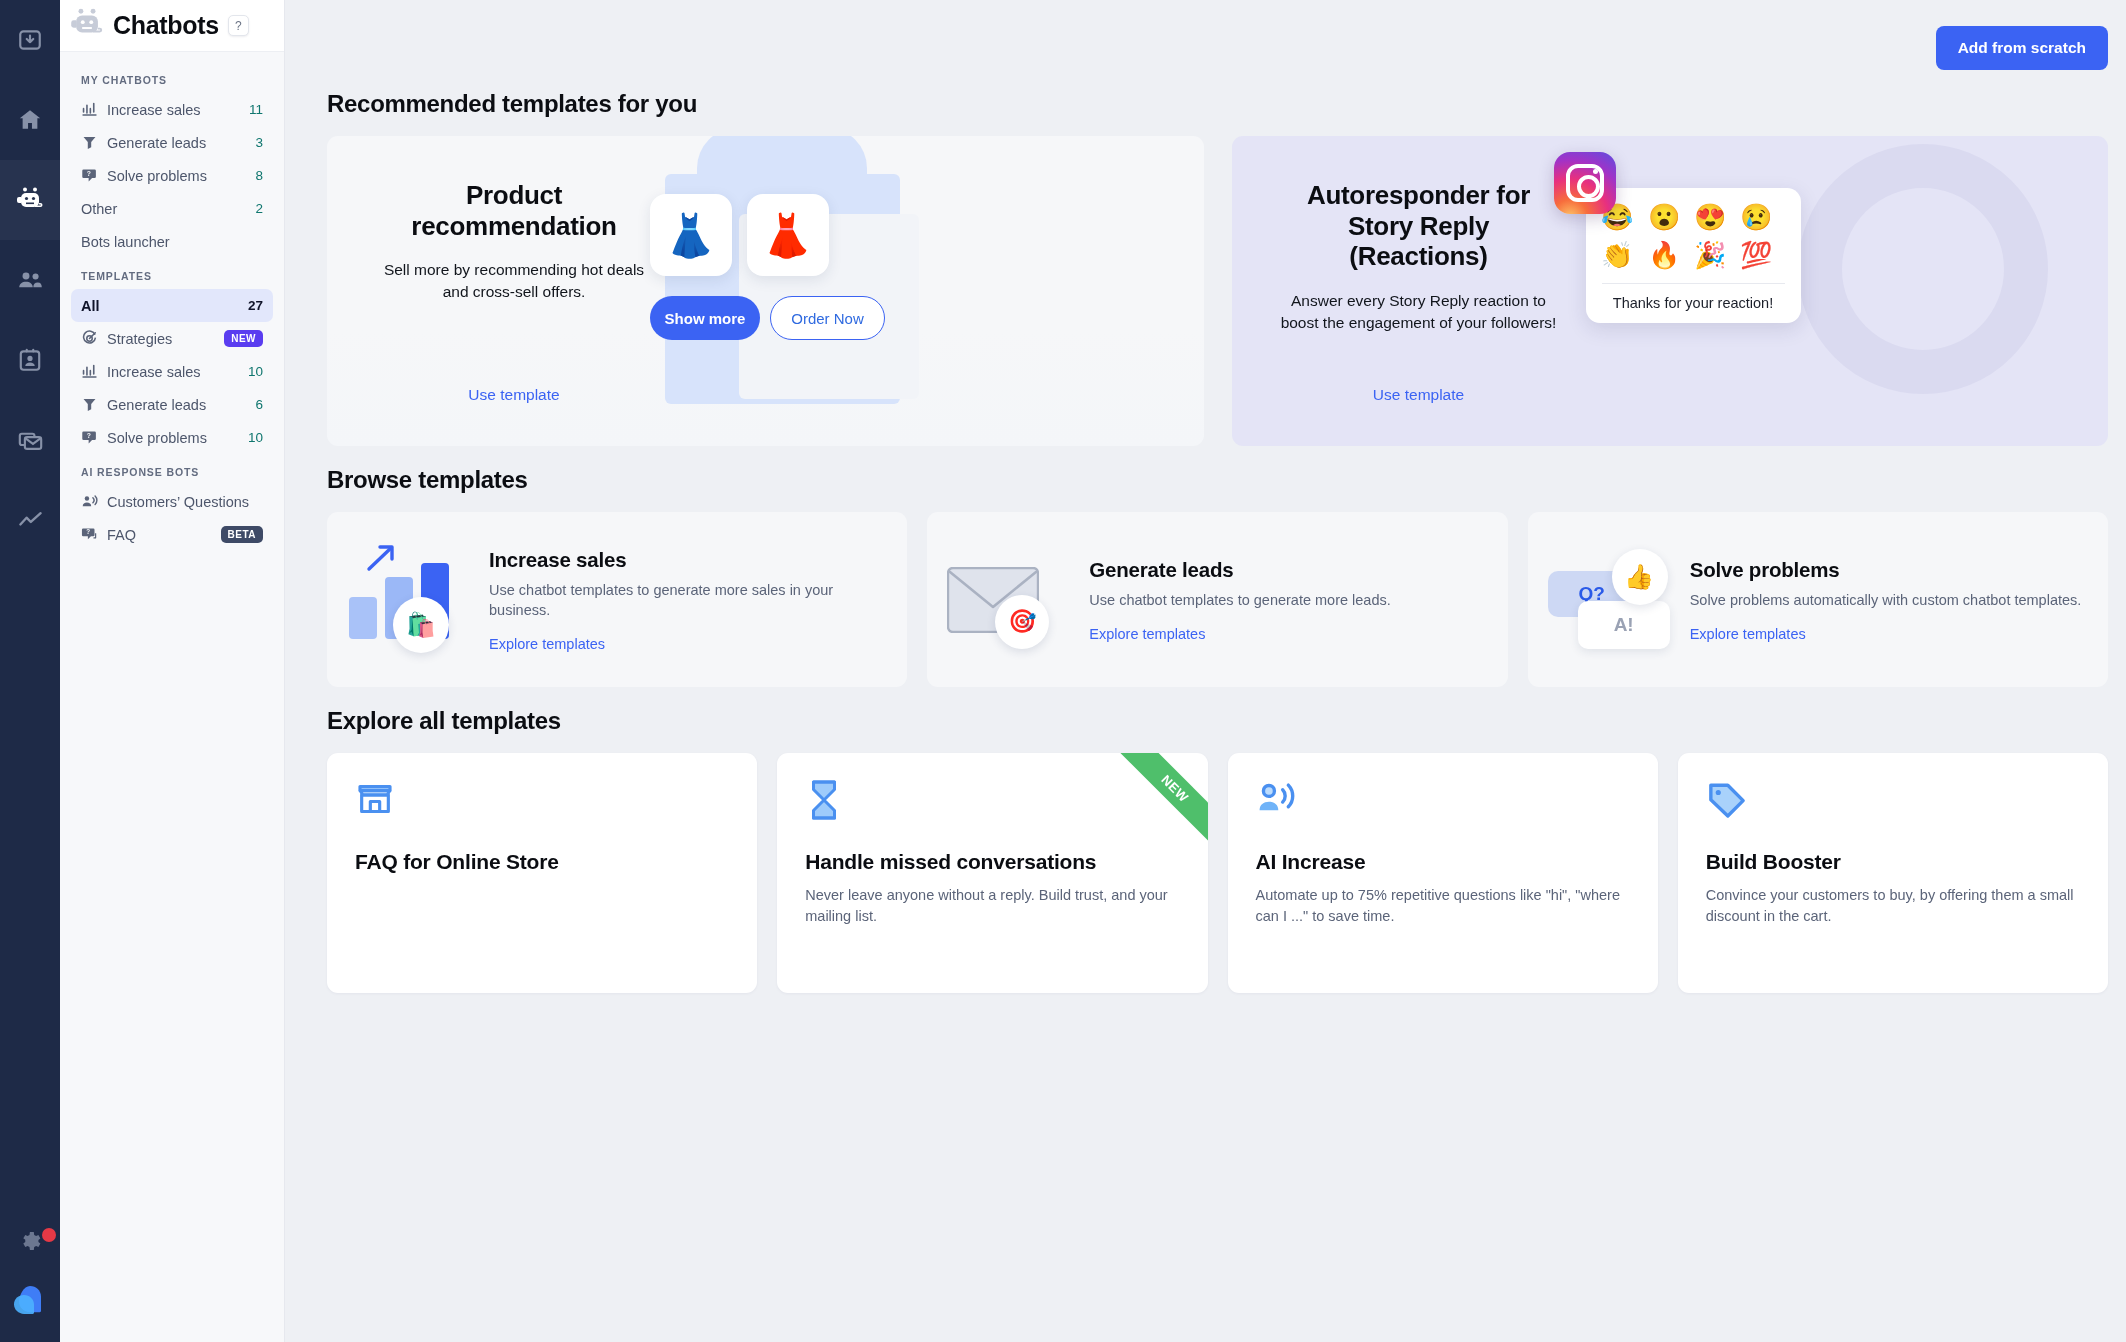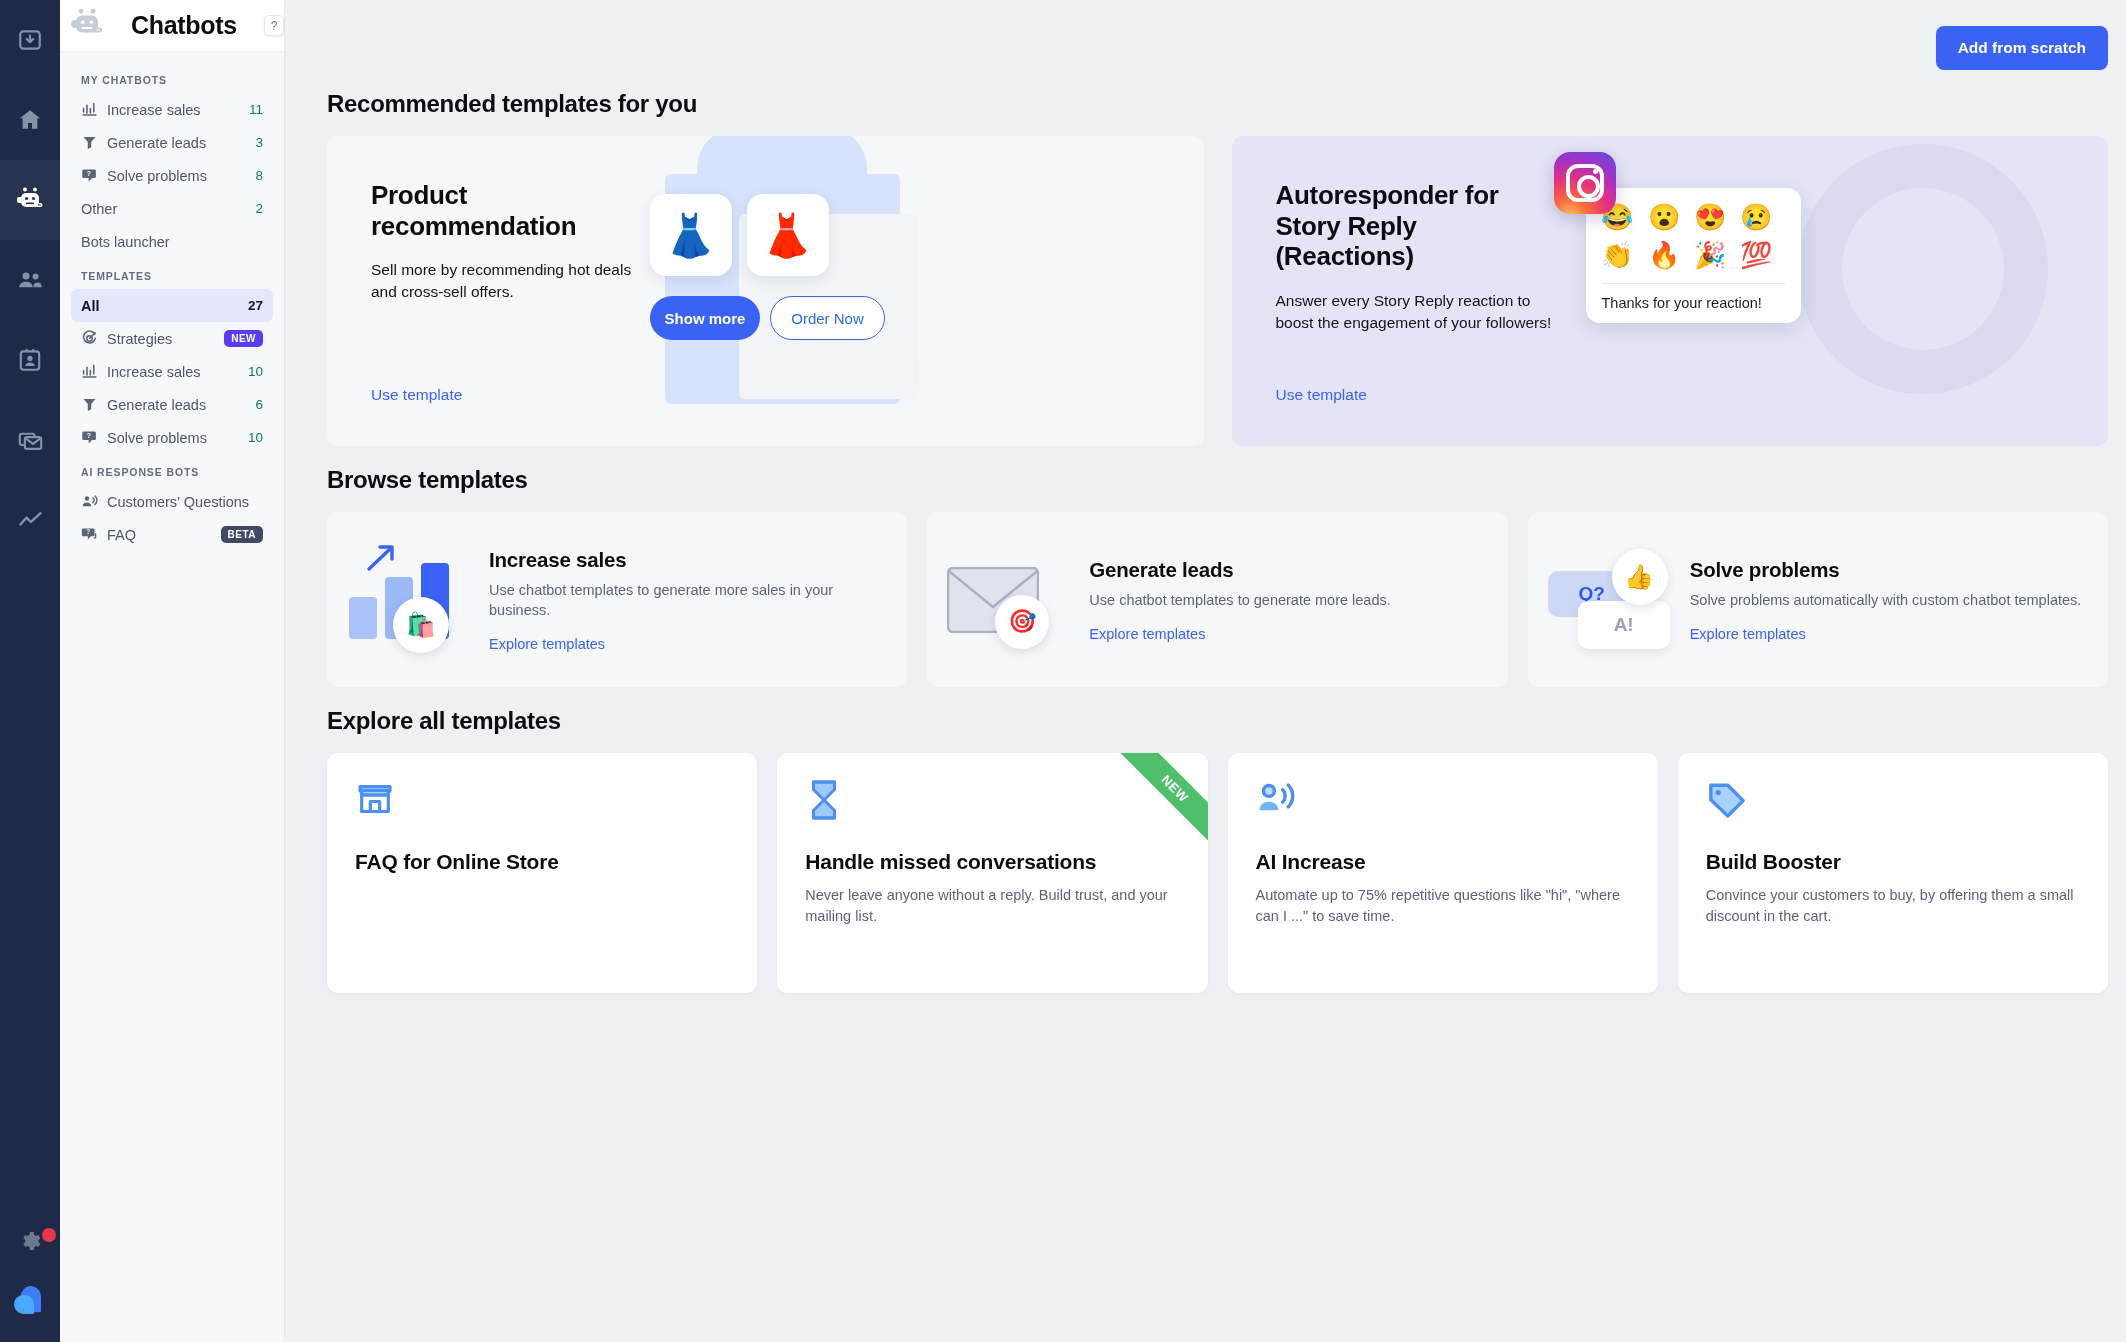--- a/index.html
+++ b/index.html
@@ -34,21 +34,21 @@
   .brand-logo { width: 60px; height: 62px; display: flex; align-items: center; justify-content: center; }
 
   
   .sidebar {
     width: 225px; flex: 0 0 225px; background: #f7f8fa;
     border-right: 1px solid #e6e8ee;
     display: flex; flex-direction: column;
   }
   .sidebar-head {
     height: 52px; background: #ffffff; display: flex; align-items: center;
-    padding-left: 10px; gap: 27px; border-bottom: 1px solid #edeff3;
+    padding-left: 10px; gap: 9px; border-bottom: 1px solid #edeff3;
     flex: 0 0 52px;
   }
   .sidebar-head .title { font-size: 25px; font-weight: 700; color: #0b0d12; letter-spacing: -0.3px; }
   .help-chip {
     width: 21px; height: 21px; border-radius: 5px; background: #ffffff;
     border: 1px solid #e3e6ec; color: #6b7485; font-size: 12px;
     display: flex; align-items: center; justify-content: center;
     box-shadow: 0 1px 2px rgba(20,30,60,.08);
   }
   .nav { padding: 10px 11px 0 11px; }
@@ -84,21 +84,21 @@
   }
   h2.section {
     font-size: 24px; font-weight: 700; color: #0b0d12; letter-spacing: -0.3px;
     margin: 20px 0 18px 0;
   }
 
   
   .rec-row { display: flex; gap: 28px; }
   .rec-card {
     flex: 1 1 0; height: 310px; border-radius: 11px; position: relative;
-    overflow: hidden; display: flex;
+    overflow: hidden; display: flex; text-align: center;
   }
   .rec-card.a { background: linear-gradient(180deg,#f6f7f9 0%, #f6f7f9 62%, #f4f6f9 100%); }
   .rec-card.b { background: #e4e4f6; }
   .rec-text { padding: 44px 0 0 44px; width: 330px; position: relative; z-index: 3; display: flex; flex-direction: column; height: 100%; }
   .rec-title { font-size: 26px; font-weight: 700; color: #0b0d12; line-height: 1.18; letter-spacing: -.3px; }
   .rec-desc { font-size: 15.5px; color: #11151c; line-height: 1.42; margin-top: 18px; }
   .rec-link { font-size: 15.5px; color: #3b63f3; margin-top: auto; margin-bottom: 42px; cursor: pointer; }
   .rec-art { flex: 1 1 auto; position: relative; }
 
   

